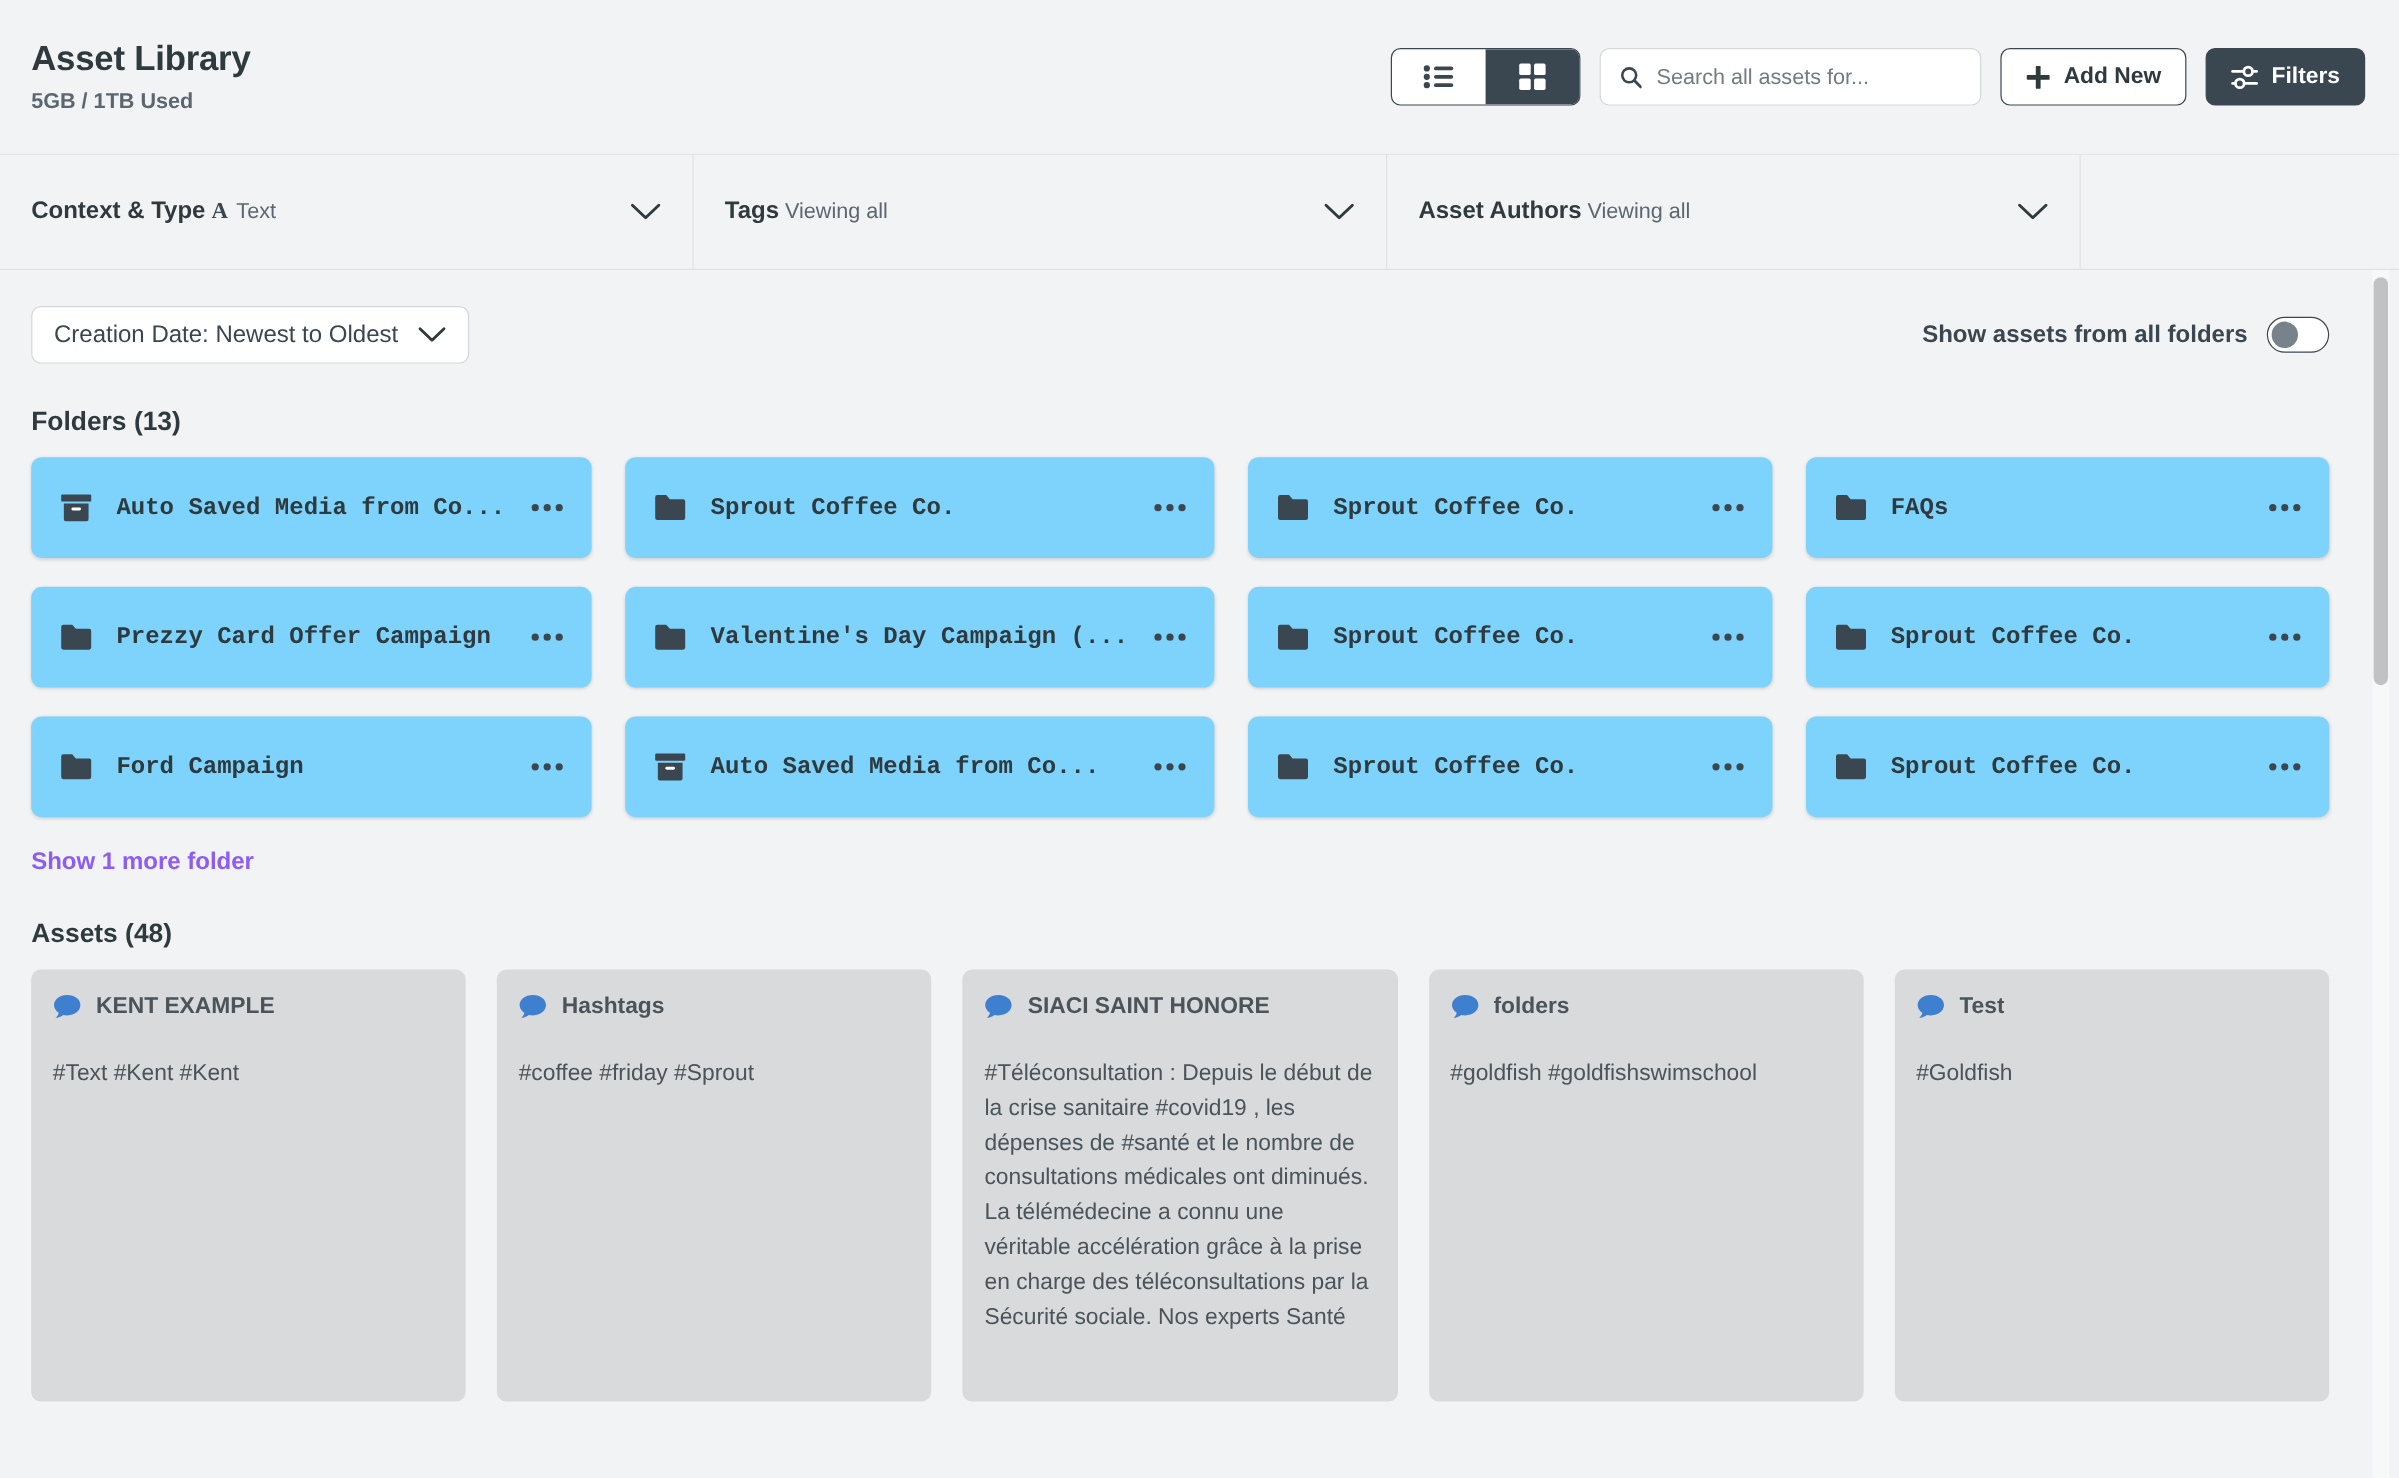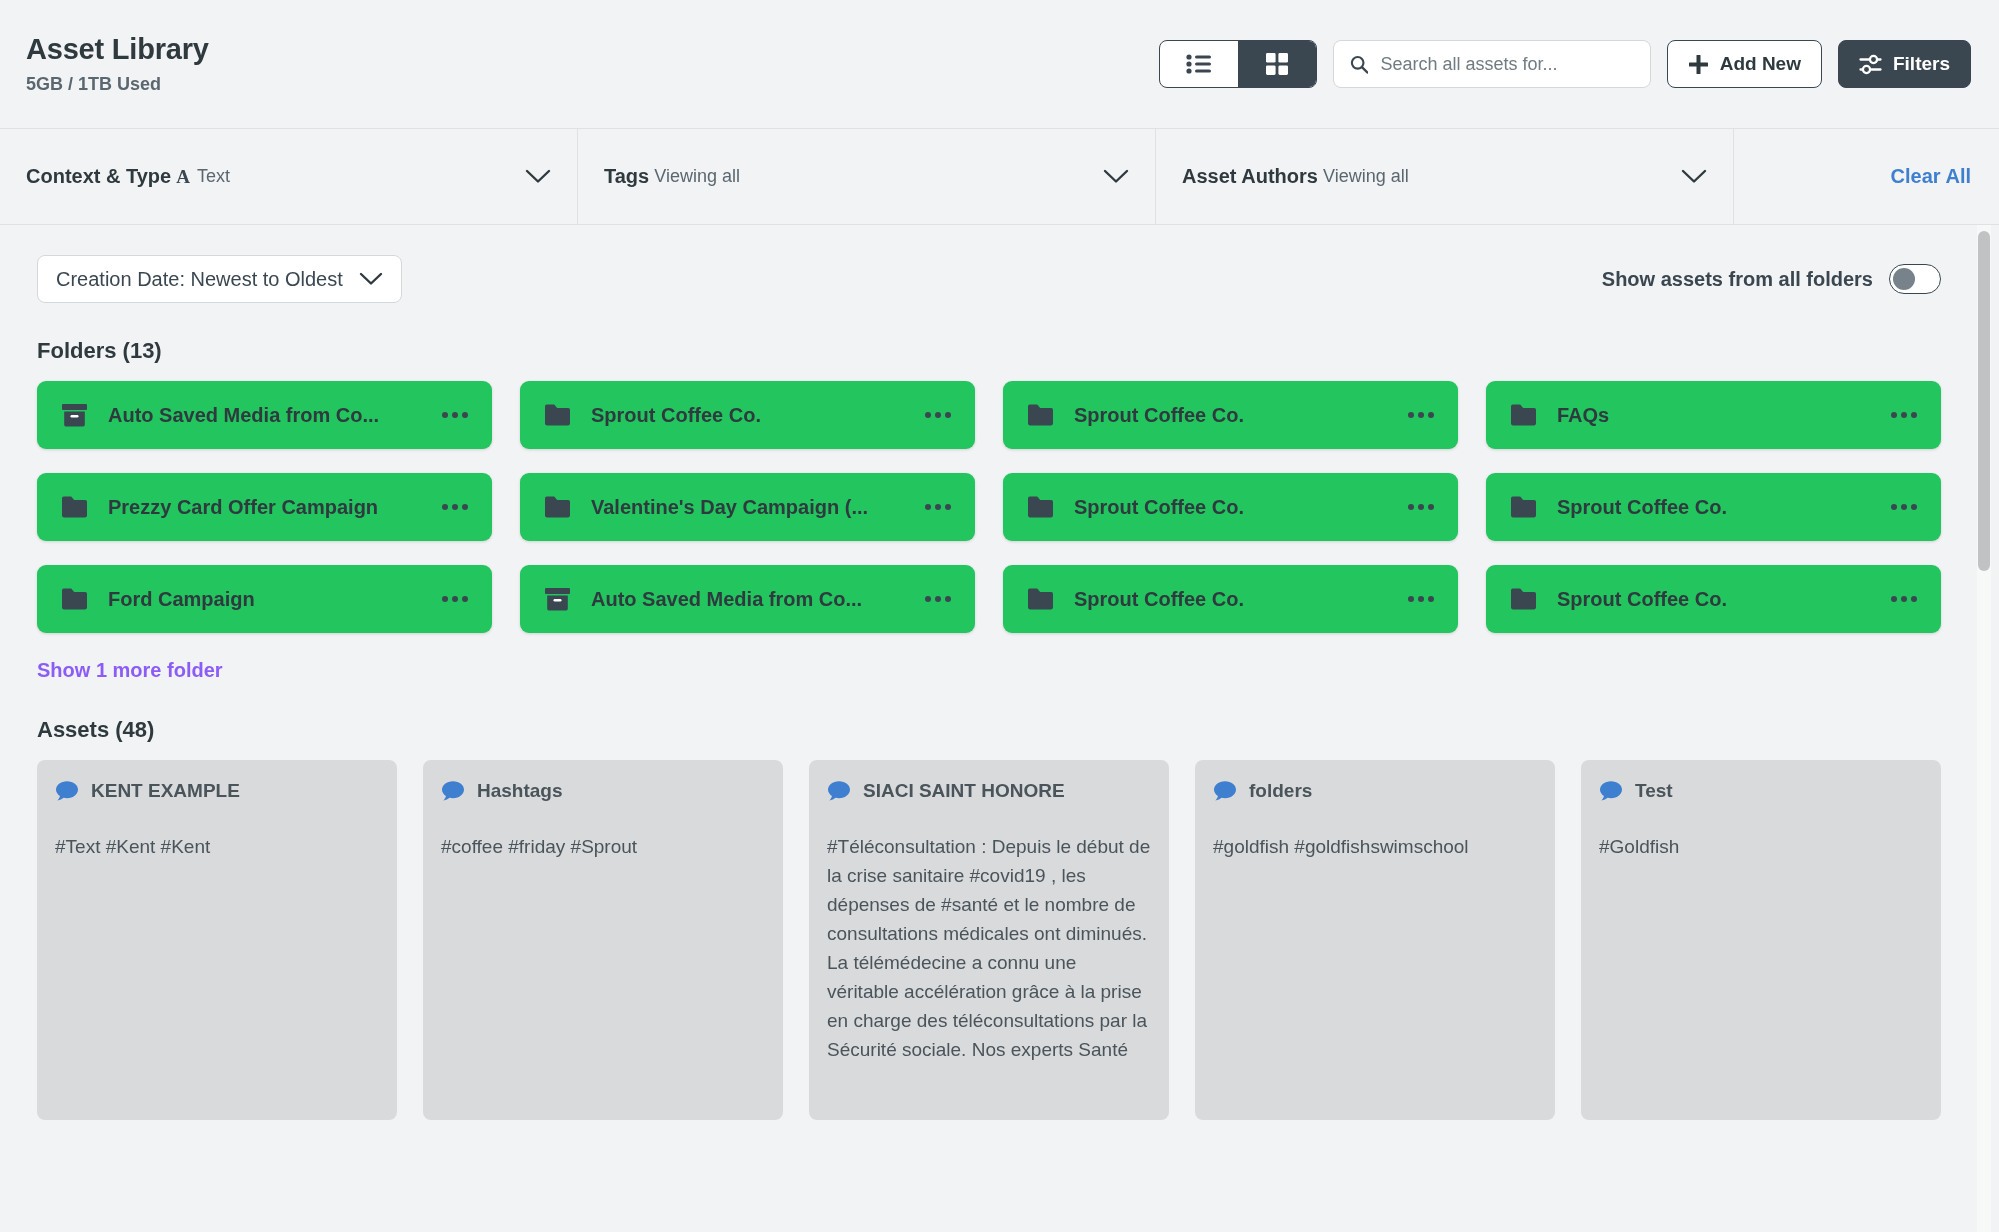--- a/index.html
+++ b/index.html
@@ -102,21 +102,21 @@
   }
   .clear-all { font-size: 20px; color: #3f7fd0; font-weight: bold; cursor: pointer; }
 
   
   .content {
     height: 1007px;
     position: relative;
     overflow: hidden;
     padding: 0 0 0 0;
   }
-  .content-inner { padding: 0 58px 0 26px; margin-left: 11px; }
+  .content-inner { padding: 0 58px 0 26px; }
 
   .sortrow {
     display: flex; align-items: center; justify-content: space-between;
     padding-top: 30px;
   }
   .sort-select {
     display: flex; align-items: center; gap: 16px;
     height: 48px; padding: 0 18px;
     background: #fff; border: 1.5px solid #d5d8db; border-radius: 8px;
     font-size: 20px; color: #3a4750; cursor: pointer;
@@ -135,28 +135,29 @@
     font-size: 22px; font-weight: bold; color: #2f3a3f;
     margin-top: 35px; margin-bottom: 17px;
   }
 
   .folder-grid {
     display: grid;
     grid-template-columns: repeat(4, 1fr);
     gap: 24px 28px;
   }
   .folder-card {
-    background: #22c55e;
+    background: #7dd3fc;
     border-radius: 9px;
-    height: 68px;
+    height: 84px;
     display: flex; align-items: center;
     padding: 0 22px 0 24px;
     box-shadow: 0 1px 3px rgba(0,0,0,0.14);
     cursor: pointer;
     gap: 20px;
+    font-family: Liberation Mono, monospace;
   }
   .folder-name {
     flex: 1;
     font-size: 20px; font-weight: bold; color: #2f3a3f;
     white-space: nowrap; overflow: hidden; text-overflow: ellipsis;
   }
   .kebab { display: flex; gap: 4px; cursor: pointer; padding: 6px 2px; }
   .kebab span { width: 6px; height: 6px; border-radius: 50%; background: #3a4750; }
 
   .show-more {
@@ -289,23 +290,20 @@
   <div class="filter-cell c3">
     <div class="filter-text">
       <div class="filter-label">Asset Authors</div>
       <div class="filter-value">Viewing all</div>
     </div>
     <svg width="26" height="15" viewBox="0 0 26 15">
       <polyline points="2,2 13,12.5 24,2" fill="none" stroke="#2f3a3f" stroke-width="2.4" stroke-linecap="round" stroke-linejoin="round"></polyline>
     </svg>
   </div>
 
-  <div class="clear-all-wrap">
-    <span class="clear-all">Clear All</span>
-  </div>
 </div>
 
 <div class="content">
   <div class="content-inner">
 
     <div class="sortrow">
       <div class="sort-select">
         <span>Creation Date: Newest to Oldest</span>
         <svg width="24" height="14" viewBox="0 0 24 14">
           <polyline points="2,2 12,11.5 22,2" fill="none" stroke="#2f3a3f" stroke-width="2.4" stroke-linecap="round" stroke-linejoin="round"></polyline>

